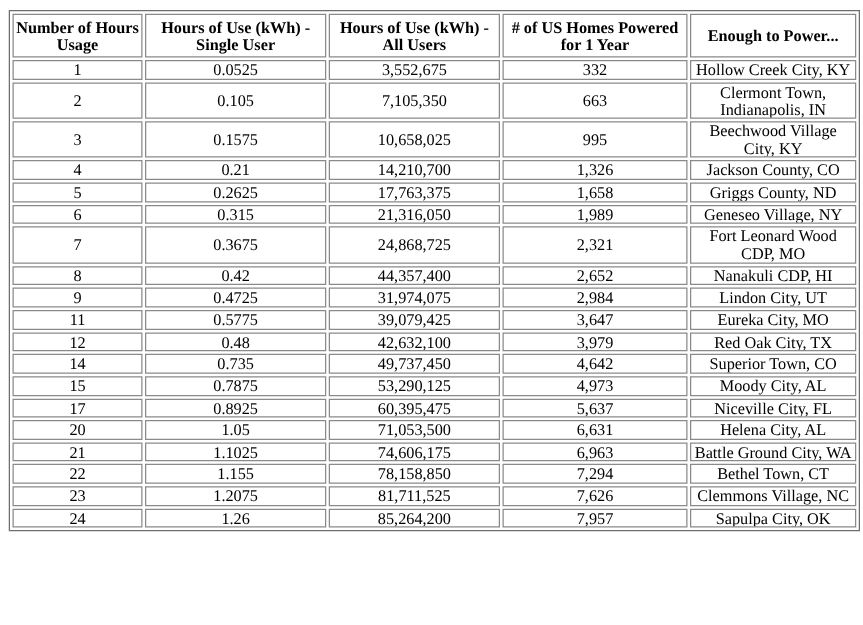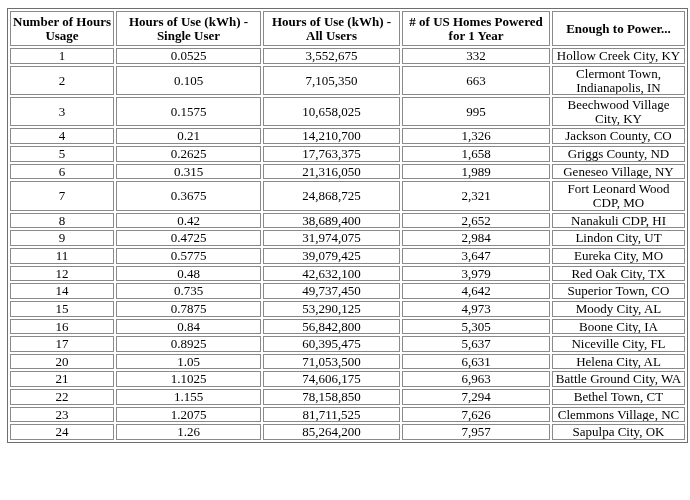--- a/index.html
+++ b/index.html
@@ -109,21 +109,21 @@
         <tr>
           <td>7</td>
           <td>0.3675</td>
           <td>24,868,725</td>
           <td>2,321</td>
           <td>Fort Leonard Wood CDP, MO</td>
         </tr>
         <tr>
           <td>8</td>
           <td>0.42</td>
-          <td>38,689,400</td>
+          <td>44,357,400</td>
           <td>2,652</td>
           <td>Nanakuli CDP, HI</td>
         </tr>
         <tr>
           <td>9</td>
           <td>0.4725</td>
           <td>31,974,075</td>
           <td>2,984</td>
           <td>Lindon City, UT</td>
         </tr>
@@ -149,27 +149,20 @@
           <td>Superior Town, CO</td>
         </tr>
         <tr>
           <td>15</td>
           <td>0.7875</td>
           <td>53,290,125</td>
           <td>4,973</td>
           <td>Moody City, AL</td>
         </tr>
         <tr>
-          <td>16</td>
-          <td>0.84</td>
-          <td>56,842,800</td>
-          <td>5,305</td>
-          <td>Boone City, IA</td>
-        </tr>
-        <tr>
           <td>17</td>
           <td>0.8925</td>
           <td>60,395,475</td>
           <td>5,637</td>
           <td>Niceville City, FL</td>
         </tr>
         <tr>
           <td>20</td>
           <td>1.05</td>
           <td>71,053,500</td>

